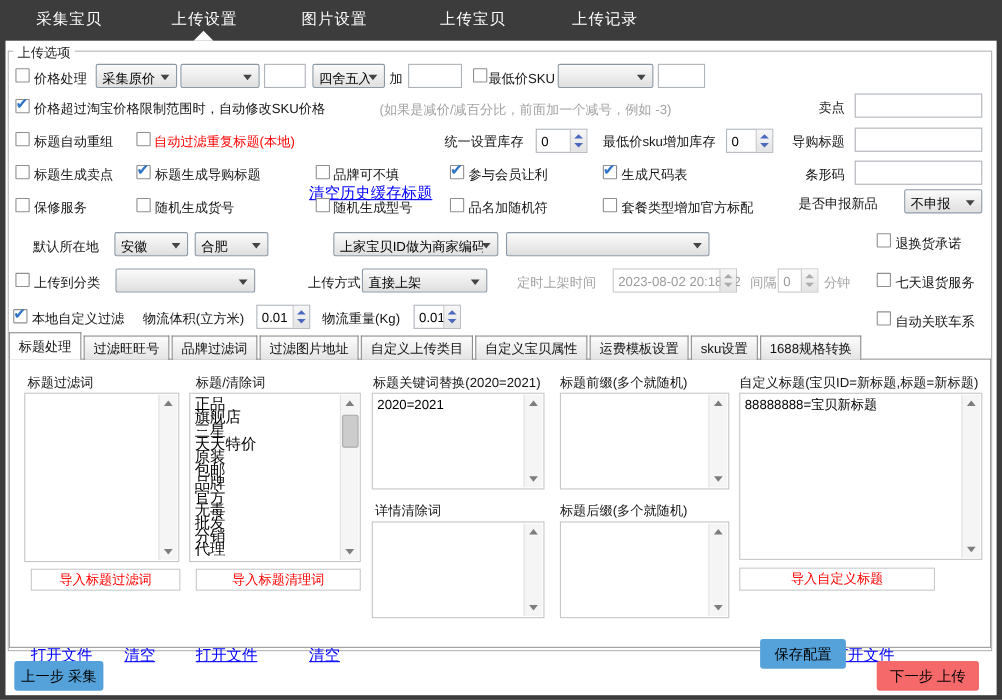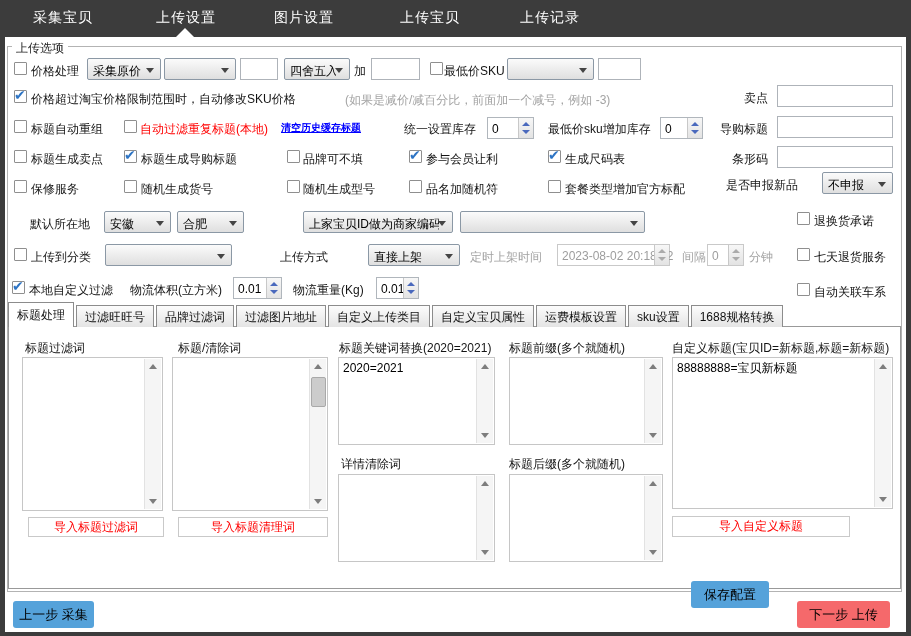--- a/index.html
+++ b/index.html
@@ -11,21 +11,21 @@
   .caret{position:absolute;top:28px;width:0;height:0;border-left:9px solid transparent;border-right:9px solid transparent;border-bottom:9px solid #fff;}
 
   .panel{position:absolute;left:5px;top:37px;width:901px;height:595px;background:#fff;}
 
   .groupbox{position:absolute;left:7px;top:46px;width:895px;height:546px;border:1px solid #b3b3b3;box-sizing:border-box;}
   .grouplabel{position:absolute;left:12px;top:40px;background:#fff;padding:0 4px;font-size:12px;color:#222;z-index:2;}
 
   .lbl{position:absolute;font-size:12px;color:#141414;white-space:nowrap;z-index:2;}
   .red{color:#ff0000;}
   .gray{color:#a3a3a3;}
-  .blue-link{position:absolute;font-size:10px;color:#0000ff;text-decoration:underline;font-weight:bold;white-space:nowrap;cursor:pointer;z-index:2;}
+  .blue-link{position:absolute;font-size:14px;color:#0000ff;text-decoration:underline;font-weight:normal;white-space:nowrap;cursor:pointer;z-index:2;margin-top:46px;}
 
   .cb{position:absolute;width:13px;height:13px;background:#fff;border:1px solid #8f8f8f;border-radius:1px;box-sizing:border-box;cursor:pointer;z-index:2;}
   .chk{position:absolute;left:-1px;top:-5px;font-style:normal;}
   .chk::before{content:"\2714";font-size:14px;color:#2d74c4;font-weight:700;}
 
   .dd{position:absolute;height:22px;box-sizing:border-box;border:1px solid #8b98a5;border-radius:2px;
       background:linear-gradient(#fbfbfb,#dfdfdf);cursor:pointer;z-index:2;}
   .ddt{position:absolute;left:5px;top:4px;font-size:12px;color:#000;white-space:nowrap;max-width:calc(100% - 18px);overflow:hidden;}
   .arr{position:absolute;right:6px;top:9px;width:0;height:0;border-left:4px solid transparent;border-right:4px solid transparent;border-top:5px solid #444;}
 
@@ -193,21 +193,21 @@
       <i class="arr"></i>
   </div>
 
   <span class="cb" style="left:14px;top:248px"></span>
   <span class="lbl" style="left:31px;top:249px">上传到分类</span>
   <div class="dd" style="left:105px;top:244px;width:127px">
     <span class="ddt"></span>
       <i class="arr"></i>
   </div>
   <span class="lbl" style="left:280px;top:249px">上传方式</span>
-  <div class="dd" style="left:368px;top:244px;width:92px">
+  <div class="dd" style="left:329px;top:244px;width:114px">
     <span class="ddt">直接上架</span>
       <i class="arr"></i>
   </div>
   <span class="lbl gray" style="left:470px;top:249px">定时上架时间</span>
   <div class="spin dis" style="left:557px;top:244px;width:113px">
     <span class="sv">2023-08-02 20:18:02</span>
     <span class="sbtns">
         <i class="su"></i>
         <i class="sd"></i>
       </span>
@@ -263,20 +263,32 @@
   <span class="lbl" style="left:672px;top:340px;z-index:4">自定义标题(宝贝ID=新标题,标题=新标题)</span>
 
   <div class="ta" style="left:22px;top:357px;width:141px;height:154px">
     <div class="tat"></div>
     <div class="sb">
       <i class="sbu"></i>
         <i class="sbd"></i>
     </div>
   </div>
   <div class="ta" style="left:172px;top:357px;width:156px;height:154px">
+    <div class="tat">正品
+旗舰店
+三星
+天天特价
+原装
+包邮
+品牌
+官方
+无毒
+批发
+分销
+代理</div>
     <div class="sb">
       <i class="sbu"></i>
         <i class="thumb"></i>
         <i class="sbd"></i>
     </div>
   </div>
   <div class="ta" style="left:338px;top:357px;width:157px;height:88px">
     <div class="tat" style="font-size:12px;line-height:14px">2020=2021</div>
     <div class="sb">
       <i class="sbu"></i>

